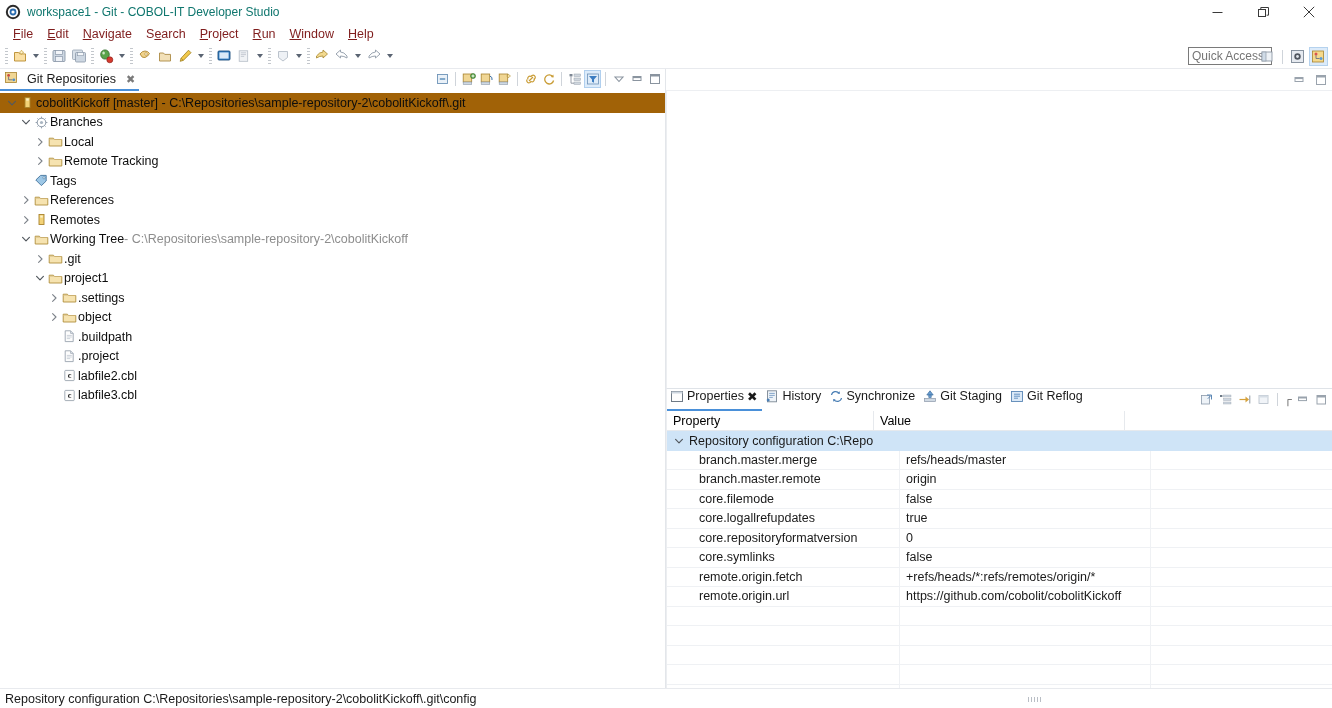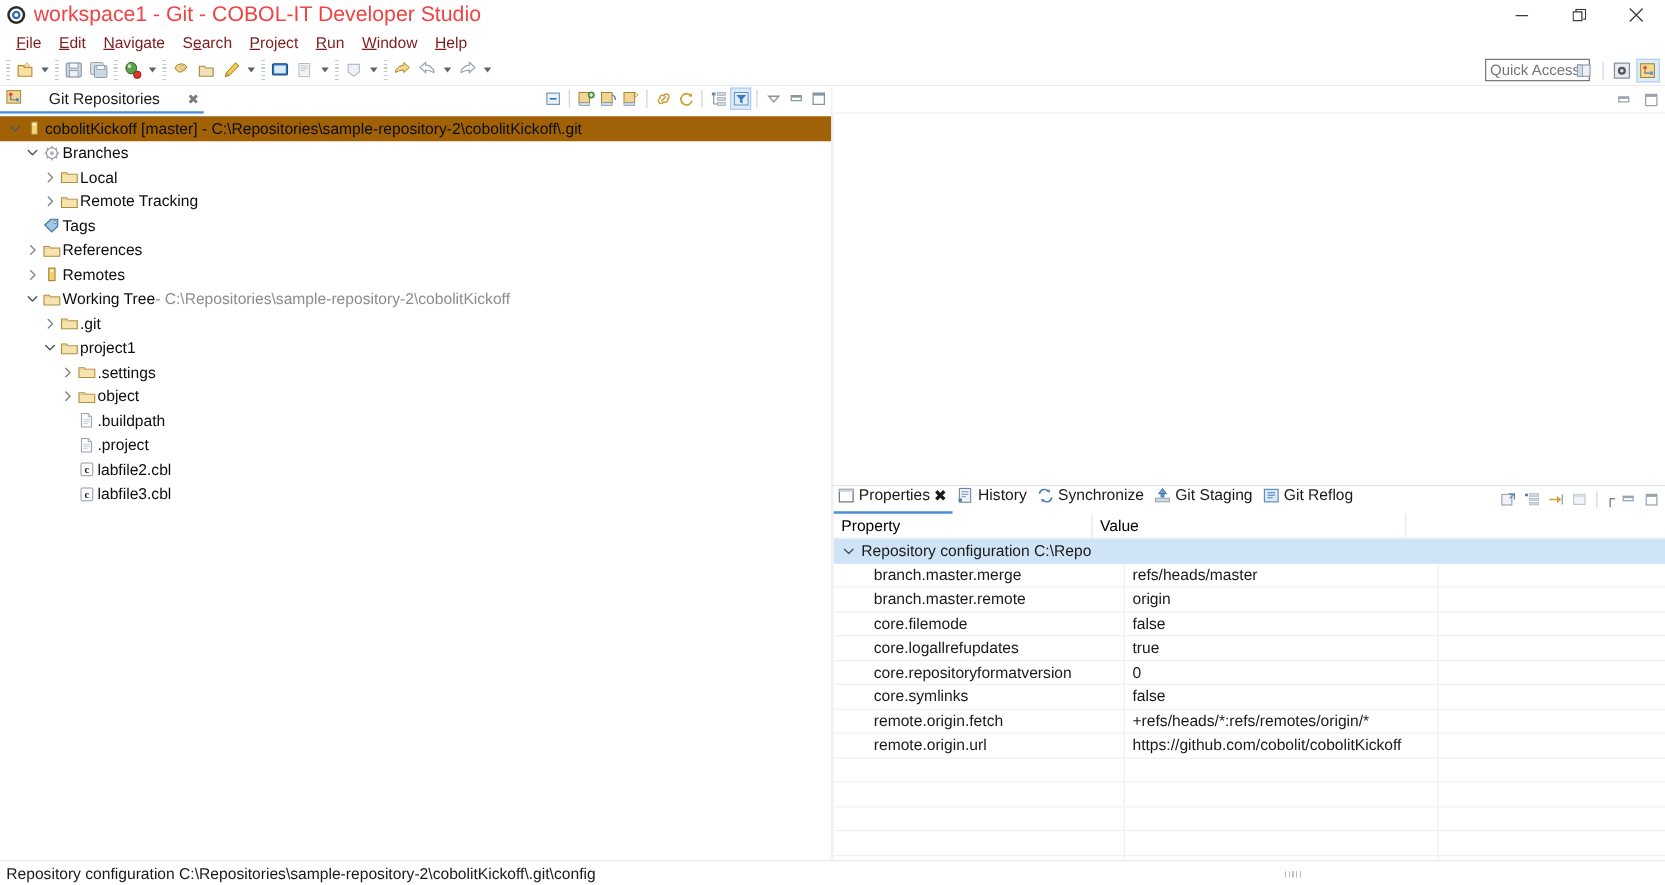--- a/index.html
+++ b/index.html
@@ -30,22 +30,22 @@
     position: relative;
   }
   .title-icon {
     width: 16px; height: 16px;
     margin-left: 5px; margin-right: 6px;
     flex: none;
     position: relative;
   }
   .title-icon svg { display: block; }
   .title-text {
-    font-size: 17px;
-    color: #ef4444;
+    font-size: 12px;
+    color: #0f766e;
     white-space: nowrap;
   }
   .win-controls {
     position: absolute;
     right: 0; top: 0;
     height: 24px;
     display: flex;
   }
   .win-btn {
     width: 46px; height: 24px;
@@ -173,21 +173,21 @@
     flex: none;
   }
   .viewtab {
     display: flex;
     align-items: center;
     height: 22px;
     padding: 0 4px 0 4px;
     font-size: 12.5px;
     cursor: default;
     white-space: nowrap;
-    gap: 20px;
+    gap: 8px;
   }
   .viewtab.active {
     border-bottom: 2px solid #4a90d9;
     font-weight: normal;
   }
   .viewtab .tabclose {
     font-size: 11px;
     color: #7a7a7a;
     margin-left: 2px;
   }

